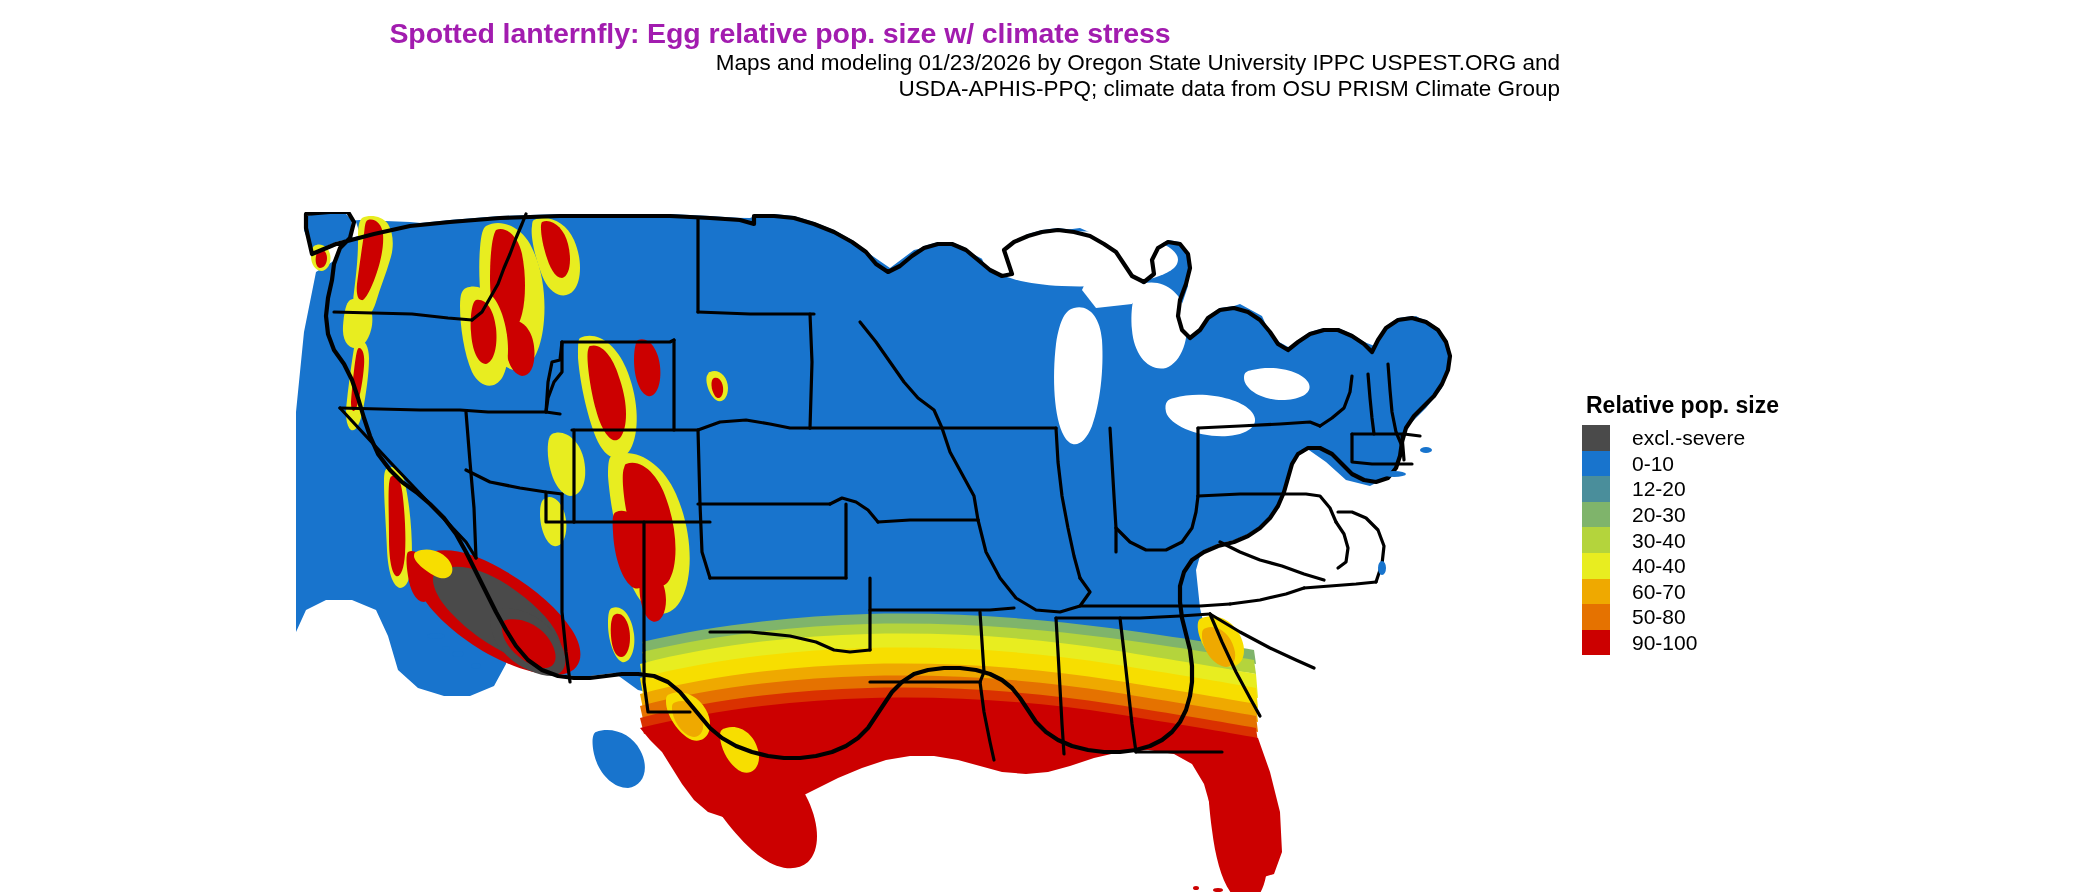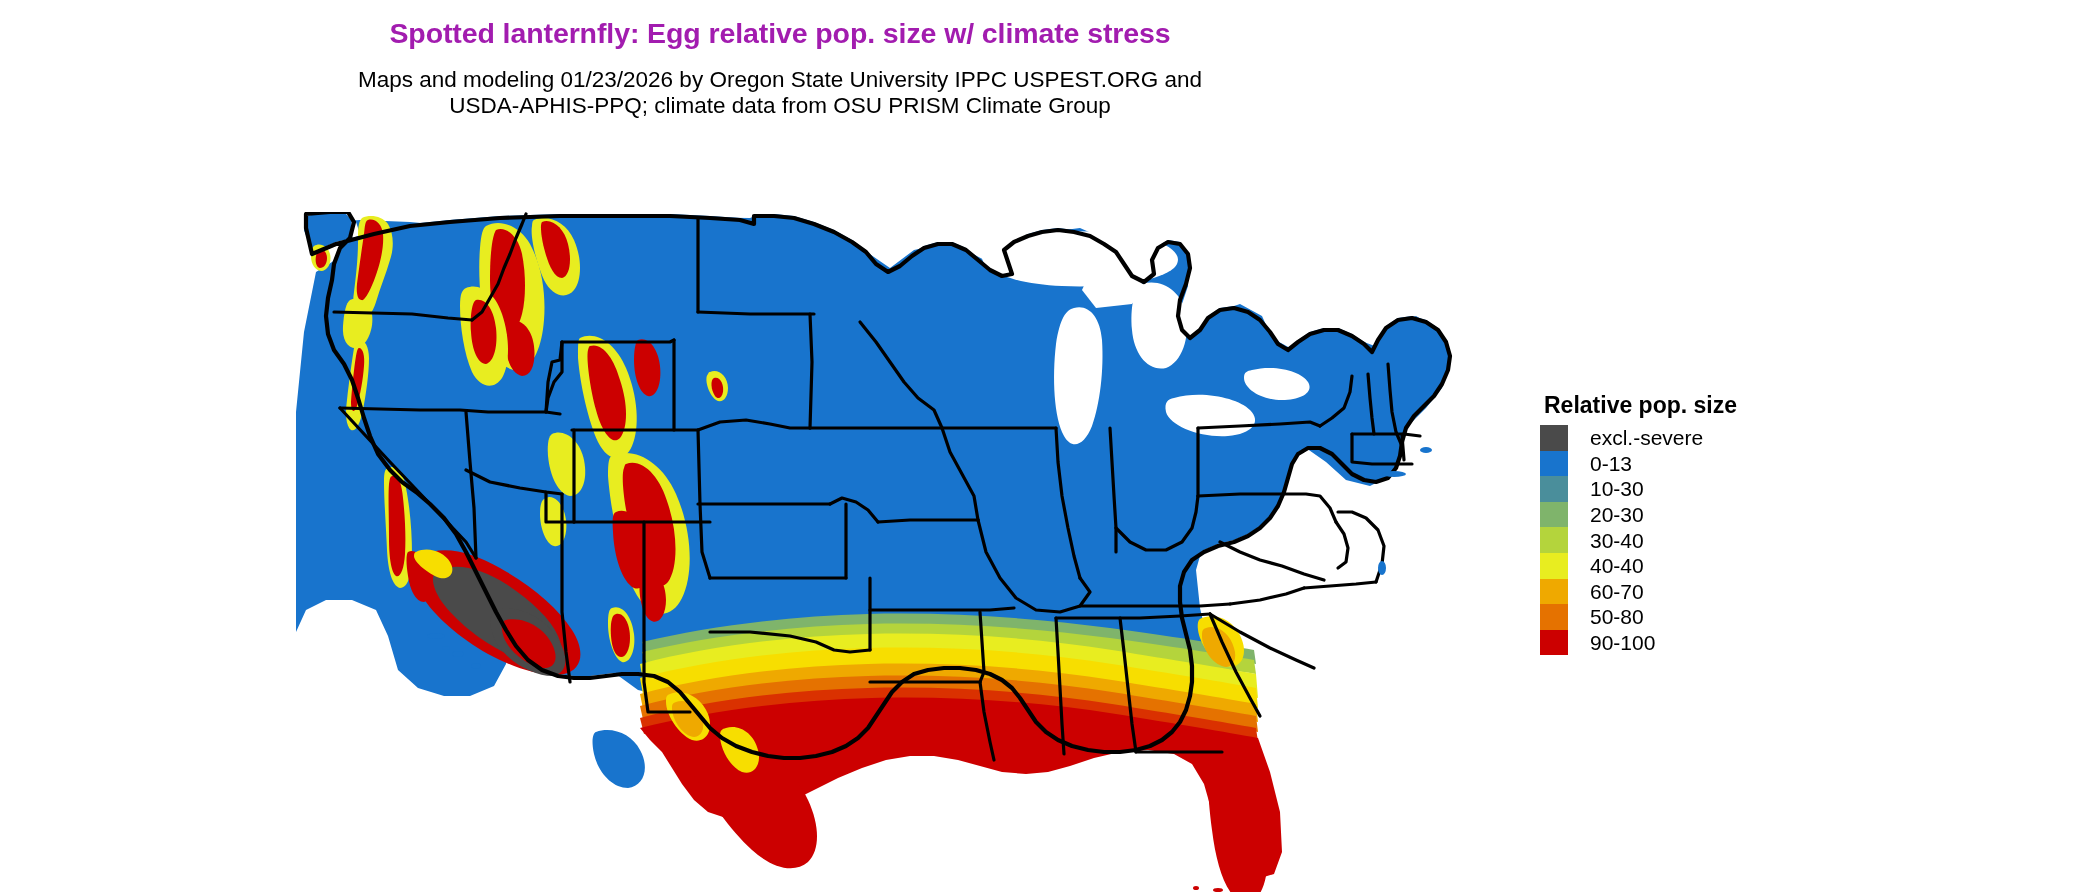--- a/index.html
+++ b/index.html
@@ -15,34 +15,34 @@
   
   .title-block{
     position:absolute;left:0;top:18px;width:1560px;text-align:center;
   }
   .title{
     font-size:28.5px;font-weight:bold;color:#a21caf;line-height:1.12;
     letter-spacing:-0.1px;
     font-family:"Liberation Sans", sans-serif;
   }
   .subtitle{
-    margin-top:17px;
     font-size:22.5px;font-weight:normal;color:#000;line-height:1.18;
     font-family:"Liberation Sans", sans-serif;
+    text-align:right;
   }
 
   
   .map-wrap{
     position:absolute;left:290px;top:212px;width:1250px;height:680px;
   }
   .map-svg{display:block;width:1250px;height:680px;}
 
   
   .legend{
-    position:absolute;left:1494px;top:392px;width:330px;padding-left:46px;
+    position:absolute;left:1536px;top:392px;width:330px;padding-left:46px;
   }
   .legend-title{
     font-size:23px;font-weight:bold;color:#000;
     margin:0 0 6px 4px;white-space:nowrap;
     font-family:"Liberation Sans", sans-serif;
   }
   .legend-rows{display:flex;flex-direction:column;}
   .legend-row{
     display:flex;align-items:center;height:25.6px;
   }
@@ -432,25 +432,25 @@
 
   <div class="legend">
     <div class="legend-title">Relative pop. size</div>
     <div class="legend-rows" id="legend-rows">
         <div class="legend-row">
           <div class="swatch" style="background: rgb(74, 74, 74);"></div>
           <div class="legend-label">excl.-severe</div>
         </div>
         <div class="legend-row">
           <div class="swatch" style="background: rgb(24, 116, 205);"></div>
-          <div class="legend-label">0-13</div>
+          <div class="legend-label">0-10</div>
         </div>
         <div class="legend-row">
           <div class="swatch" style="background: rgb(74, 142, 155);"></div>
-          <div class="legend-label">10-30</div>
+          <div class="legend-label">12-20</div>
         </div>
         <div class="legend-row">
           <div class="swatch" style="background: rgb(127, 180, 107);"></div>
           <div class="legend-label">20-30</div>
         </div>
         <div class="legend-row">
           <div class="swatch" style="background: rgb(180, 212, 60);"></div>
           <div class="legend-label">30-40</div>
         </div>
         <div class="legend-row">

